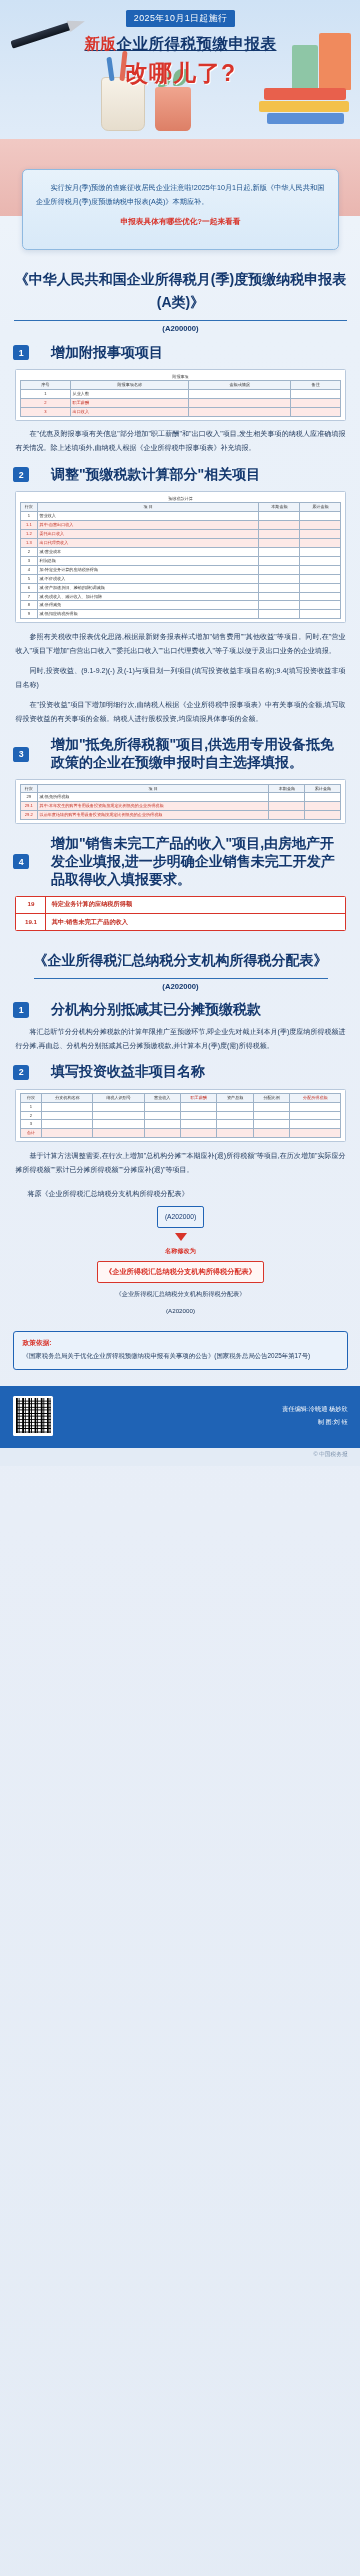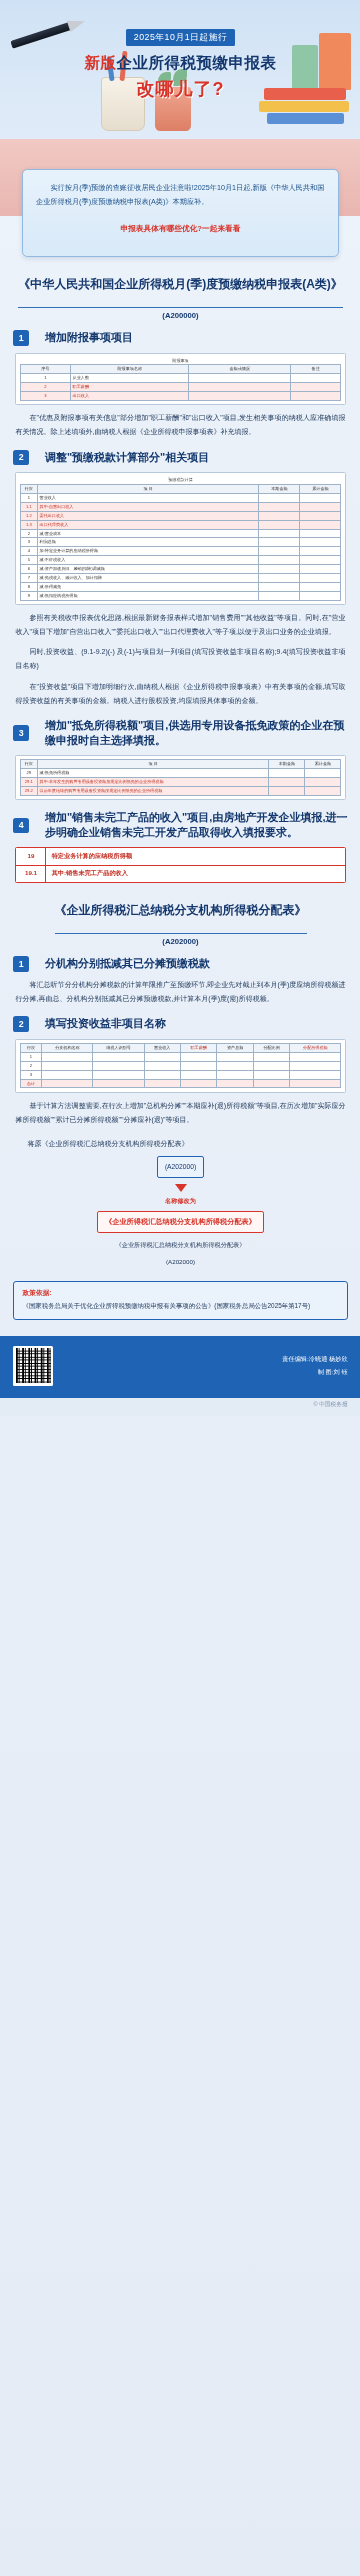--- a/index.html
+++ b/index.html
@@ -67,76 +67,76 @@
   }
   .hdr-plant {
     position:absolute; left:155px; top:87px; width:36px; height:44px;
     background:linear-gradient(180deg,#f0a58f,#dd7f66);
     border-radius:3.1px 3.1px 5.2px 5.2px;
   }
   .leaf {
     position:absolute; background:#7fb88f; border-radius:60% 10% 60% 10%;
   }
   .hdr-title {
-    position:absolute; left:0; right:0; top:29px; text-align:center; z-index:5;
+    position:absolute; left:0; right:0; top:10px; text-align:center; z-index:5;
   }
   .t-line1 {
     display:inline-block; background:#1f63b5; color:#fff;
     font-size:8.8px; padding:2.6px 8.2px; border-radius:1.5px; letter-spacing:0.5px;
   }
   .t-line2 {
-    margin-top:7.2px; font-size:15.5px; font-weight:bold; color:#14386e; letter-spacing:0.5px;
+    margin-top:7.2px; font-size:15.5px; font-weight:bold; color:#14386e; letter-spacing:0.5px;text-decoration:underline;
   }
   .t-line2 .hl { color:#d8342a; }
   .t-line3 {
-    margin-top:3.1px; font-size:18px; font-weight:bold; color:#d8342a;
+    margin-top:3.1px; font-size:23px; font-weight:bold; color:#d8342a;
     letter-spacing:1px; text-shadow:1px 1px 0 #fff;
   }
 
   
   .intro {
     position:relative; z-index:6;
     margin:-47px 21.6px 0 21.6px;
     background:linear-gradient(180deg,#e7f2fb,#d8e9f8);
     border:1px solid #8fb9e0;
     border-radius:5.2px;
     padding:11.3px 13.4px 13.4px 13.4px;
     box-shadow:0 1.5px 5.2px rgba(40,80,130,.15);
   }
   .intro p {
     margin:0 0 6.2px 0; font-size:7.2px; line-height:1.9; color:#1a4f8a; text-indent:2em;
   }
   .intro .closing {
     text-align:center; font-size:7.7px; color:#d8342a; font-weight:bold;
-    margin-top:13px; text-indent:0;
+    margin-top:6px; text-indent:0;
   }
 
   
   .sec-title {
     margin:17.5px 14.4px 9.3px 14.4px; text-align:center;
   }
   .sec-title .main {
-    display:inline-block; font-size:12px; font-weight:bold; color:#14386e;
-    border-bottom:1px solid #2f6fb5; padding-bottom:12px; line-height:1.7;
+    display:inline-block; font-size:14px; font-weight:bold; color:#14386e;
+    border-bottom:1px solid #2f6fb5; padding-bottom:5px; line-height:1.7;
   }
   .sec-title .sub {
     display:block; font-size:7.7px; font-weight:bold; color:#14386e; margin-top:3.1px;
   }
 
   
   .item { margin:10.3px 13.4px 0 13.4px; }
   .item-head { display:flex; align-items:center; }
   .num-badge {
     width:15.5px; height:15.5px; flex:0 0 15.5px;
     background:#1f63b5; color:#fff; border-radius:2.6px;
     font-size:8.8px; font-weight:bold; display:flex;
     align-items:center; justify-content:center;
   }
   .item-head .htext {
-    margin-left:16px; font-size:11px; font-weight:bold; color:#14386e;
+    margin-left:22px; font-size:14px; font-weight:bold; color:#14386e;
   }
   .para {
     margin:6.2px 2.1px 0 2.1px; font-size:7px; line-height:2.0; color:#20395c;
     text-indent:2em; text-align:justify;
   }
 
   
   .tbl-box {
     margin:7.2px 2.1px 0 2.1px; background:#fff; border:0.5px solid #b9c9dc;
     padding:3.1px; border-radius:1.5px;

